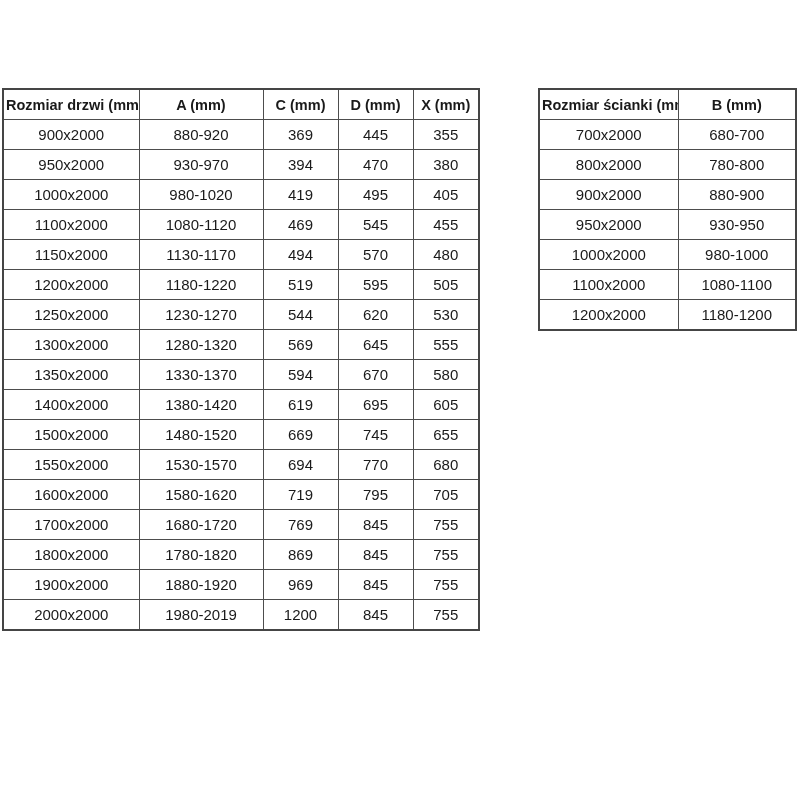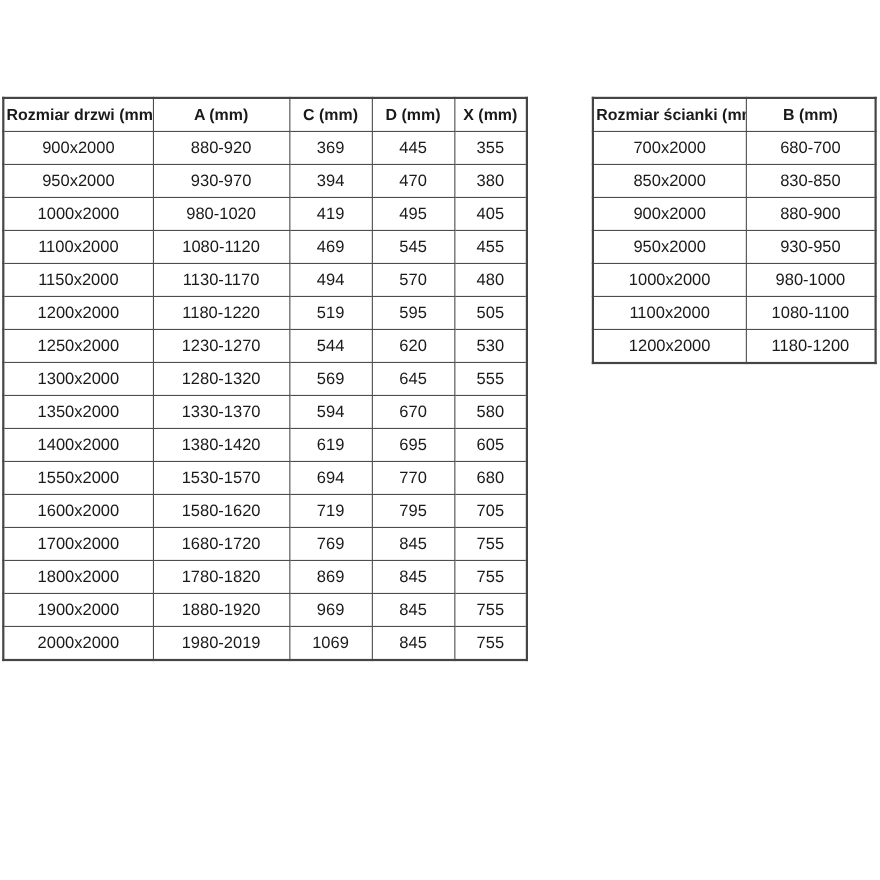--- a/index.html
+++ b/index.html
@@ -137,20 +137,27 @@
           <td>580</td>
         </tr>
         <tr>
           <td>1400x2000</td>
           <td>1380-1420</td>
           <td>619</td>
           <td>695</td>
           <td>605</td>
         </tr>
         <tr>
+          <td>1500x2000</td>
+          <td>1480-1520</td>
+          <td>669</td>
+          <td>745</td>
+          <td>655</td>
+        </tr>
+        <tr>
           <td>1550x2000</td>
           <td>1530-1570</td>
           <td>694</td>
           <td>770</td>
           <td>680</td>
         </tr>
         <tr>
           <td>1600x2000</td>
           <td>1580-1620</td>
           <td>719</td>
@@ -174,21 +181,21 @@
         <tr>
           <td>1900x2000</td>
           <td>1880-1920</td>
           <td>969</td>
           <td>845</td>
           <td>755</td>
         </tr>
         <tr>
           <td>2000x2000</td>
           <td>1980-2019</td>
-          <td>1069</td>
+          <td>1200</td>
           <td>845</td>
           <td>755</td>
         </tr>
       </tbody>
   </table>
 
   <table class="spec walls">
     <colgroup>
       <col style="width:139px">
       <col style="width:118px">
@@ -198,22 +205,22 @@
         <th>Rozmiar ścianki (mm)</th>
         <th>B (mm)</th>
       </tr>
     </thead>
     <tbody>
         <tr>
           <td>700x2000</td>
           <td>680-700</td>
         </tr>
         <tr>
-          <td>850x2000</td>
-          <td>830-850</td>
+          <td>800x2000</td>
+          <td>780-800</td>
         </tr>
         <tr>
           <td>900x2000</td>
           <td>880-900</td>
         </tr>
         <tr>
           <td>950x2000</td>
           <td>930-950</td>
         </tr>
         <tr>

